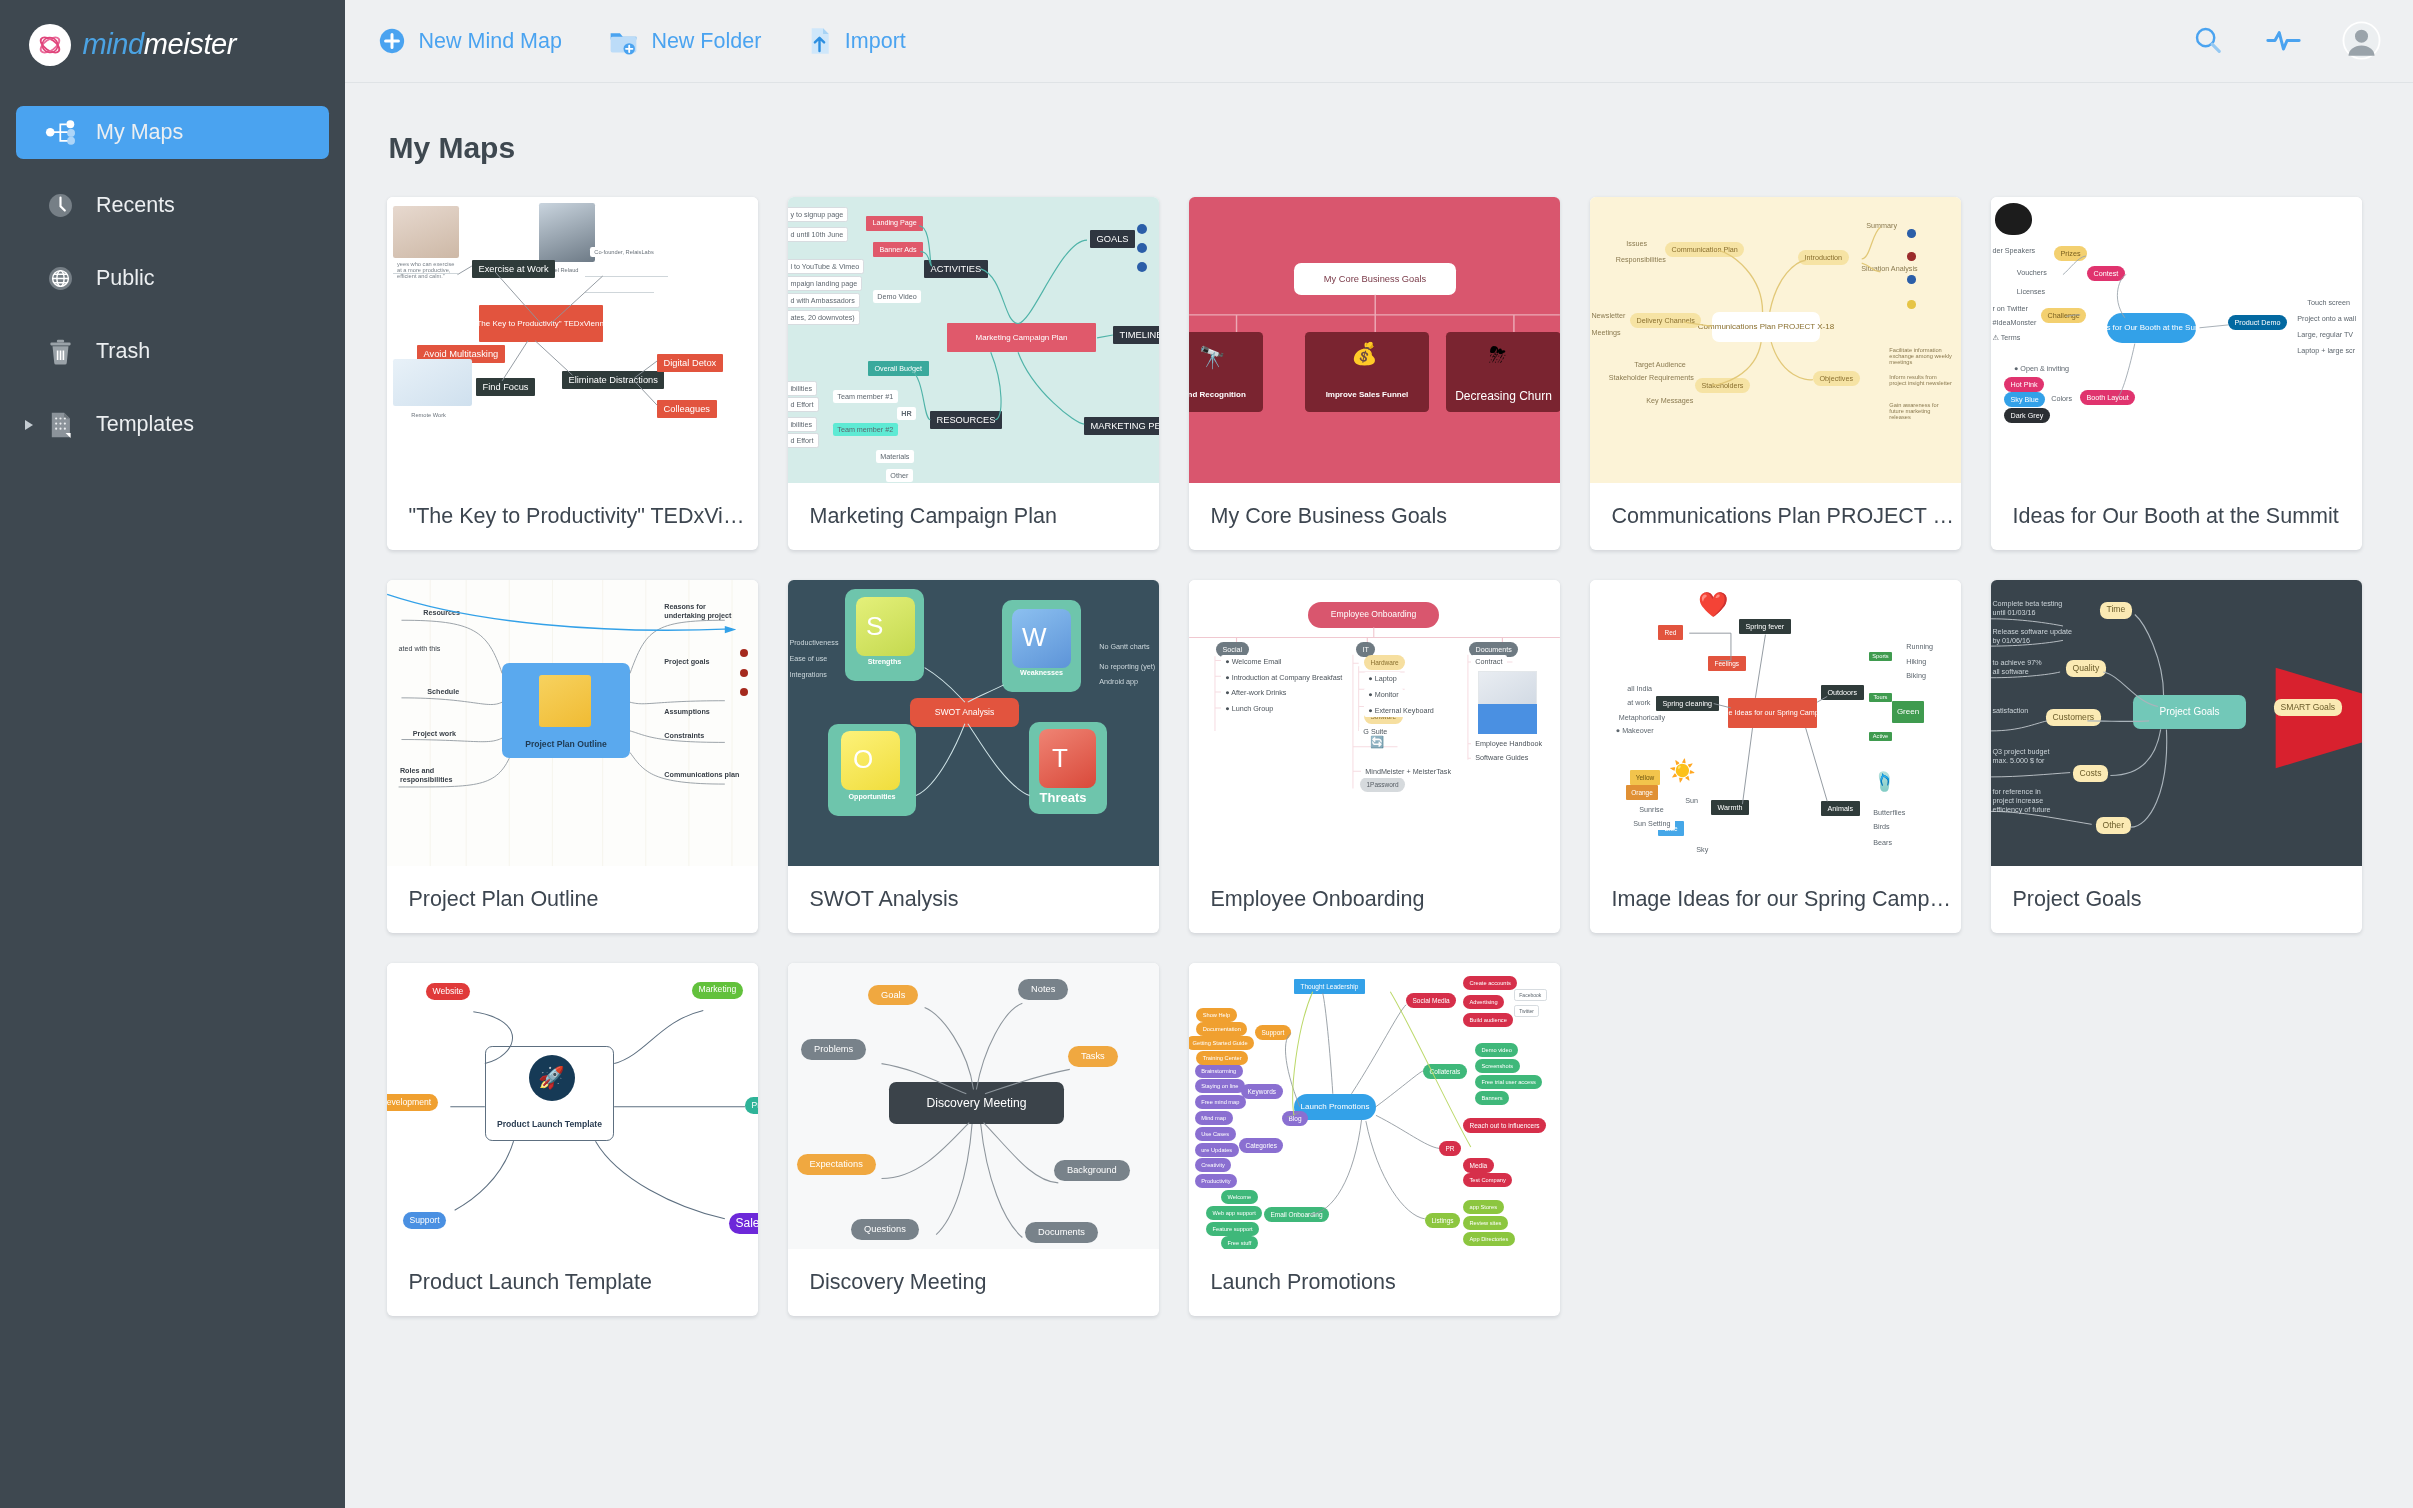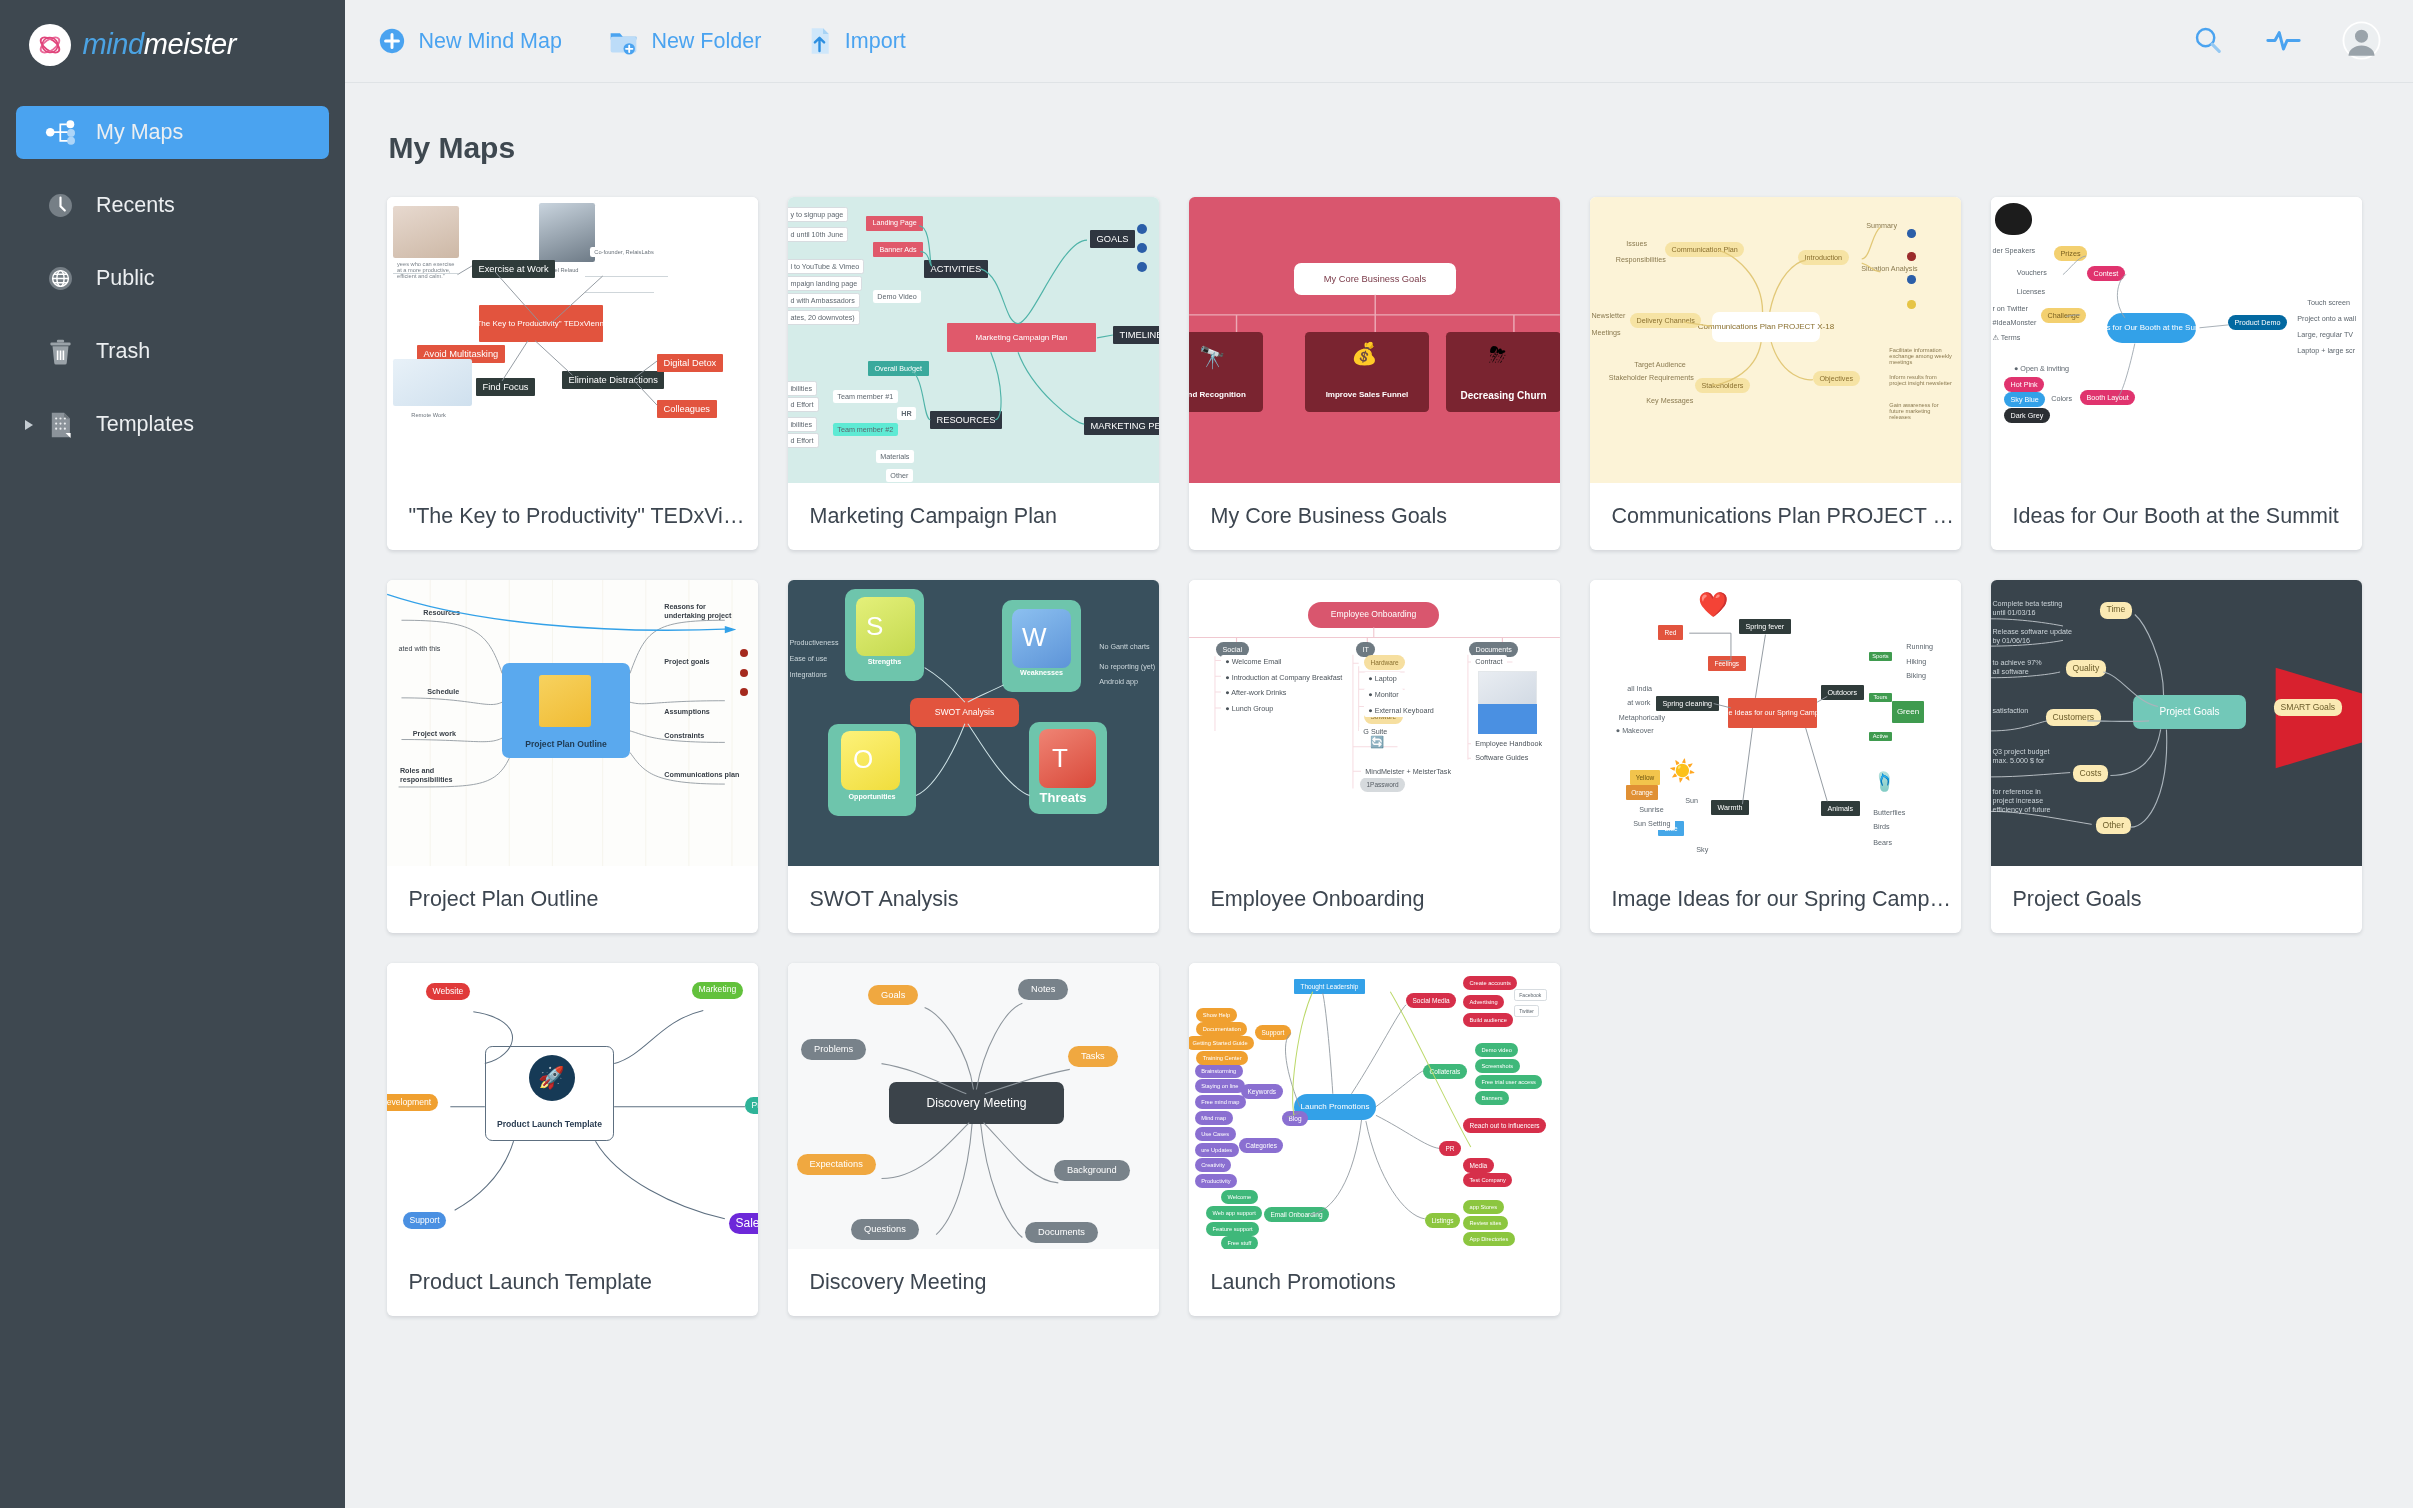--- a/index.html
+++ b/index.html
@@ -349,21 +349,21 @@
               <path d="M259 136 V164 M0 164 H516 M66 164 V188 M259 164 V188 M452 164 V188" stroke="#ecaab6" stroke-width="2" fill="none"></path>
             </svg>
             <div style="position:absolute;left:-32px;top:135px;width:106px;height:80px;background:#7a2430;border-radius:4.3px"></div>
             <div style="position:absolute;left:116px;top:135px;width:124px;height:80px;background:#7a2430;border-radius:4.3px"></div>
             <div style="position:absolute;left:257px;top:135px;width:115px;height:80px;background:#7a2430;border-radius:4.3px"></div>
             <div class="emo" style="left:10px;top:151px">🔭</div>
             <div class="emo" style="left:162px;top:147px">💰</div>
             <div class="emo" style="left:300px;top:148px">⛈</div>
             <div class="nd" style="left:-32px;top:193px;width:106px;font-size:8px;font-weight:bold;padding:0">Brand Recognition</div>
             <div class="nd" style="left:116px;top:193px;width:124px;font-size:8px;font-weight:bold;padding:0">Improve Sales Funnel</div>
-            <div class="nd" style="left:257px;top:193px;width:115px;font-size:10px;font-weight:bold;padding:0">Decreasing Churn</div>
+            <div class="nd" style="left:257px;top:193px;width:115px;font-size:12px;font-weight:normal;padding:0">Decreasing Churn</div>
           </div>
           <div class="card-title">My Core Business Goals</div>
         </div>
 
         <div class="card">
           <div class="thumb" style="background:#fcf3d7">
             <div class="nd rr" style="left:122px;top:115px;width:108px;height:30px;background:#fff;color:#8a7030;font-size:8px">Communications Plan PROJECT X-18</div>
             <div class="nd pill" style="left:75px;top:45px;background:#f6e3a4;color:#8a7030;font-size:7.2px">Communication Plan</div>
             <div class="nd pill" style="left:208px;top:53px;background:#f6e3a4;color:#8a7030;font-size:7.2px">Introduction</div>
             <div class="nd pill" style="left:40px;top:116px;background:#f6e3a4;color:#8a7030;font-size:7.2px">Delivery Channels</div>

